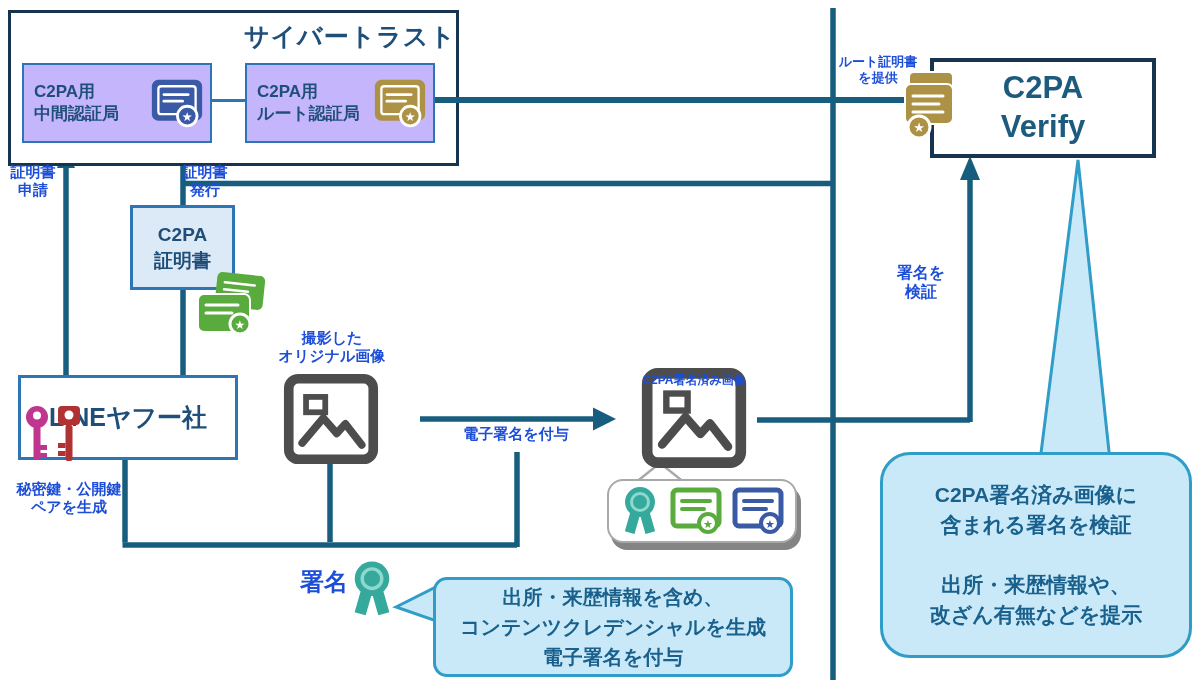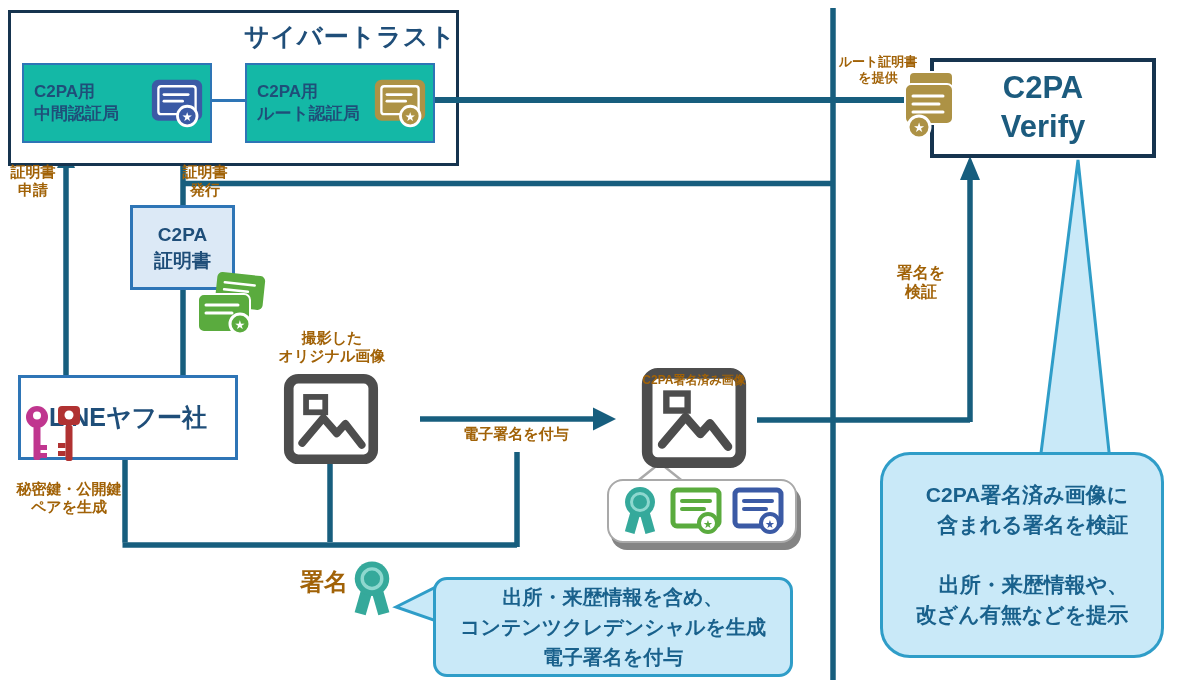--- a/index.html
+++ b/index.html
@@ -6,33 +6,33 @@
   #stage{position:relative;width:1200px;height:680px;background:#ffffff;
          font-family:"Liberation Sans",sans-serif;overflow:hidden;}
   .abs{position:absolute;}
   svg{display:block;}
   
   #wires{position:absolute;left:0;top:0;z-index:1;}
   
   .group-box{position:absolute;background:#fff;border:3px solid #16344F;z-index:2;}
   .group-title{position:absolute;left:0;right:0;top:7px;text-align:right;
                font-size:25px;font-weight:bold;color:#1F4E79;letter-spacing:1px;}
-  .sub-box{position:absolute;background:#14b8a6;border:2px solid #2E75B6;
+  .sub-box{position:absolute;background:#c4b5fd;border:2px solid #2E75B6;
            display:flex;align-items:center;gap:4px;padding:0 6px 0 10px;box-sizing:border-box;}
   .sub-box .txt{flex:1;font-size:17px;font-weight:600;color:#1F4E79;line-height:1.3;white-space:pre-line;}
   .plain-box{position:absolute;background:#fff;border:3px solid #2E75B6;display:flex;
              align-items:center;justify-content:center;z-index:2;box-sizing:border-box;}
   .lite-box{position:absolute;background:#DCE9F6;border:3px solid #2E75B6;display:flex;
             align-items:center;justify-content:center;z-index:2;box-sizing:border-box;
             text-align:center;white-space:pre-line;font-size:19px;font-weight:600;color:#1F4E79;line-height:1.35;}
   .verify-box{position:absolute;background:#fff;border:4px solid #16344F;display:flex;
               align-items:center;justify-content:center;z-index:4;box-sizing:border-box;
               text-align:center;white-space:pre-line;font-size:31px;font-weight:600;color:#1C5B7E;line-height:1.25;}
   
-  .label{position:absolute;color:#a16207;font-weight:bold;font-size:15px;line-height:1.2;
+  .label{position:absolute;color:#1d4ed8;font-weight:bold;font-size:15px;line-height:1.2;
          text-align:center;white-space:pre-line;z-index:4;}
   
   .callout{position:absolute;background:#C9E9F8;border:3.5px solid #2F9DC8;z-index:4;
            display:flex;align-items:center;justify-content:center;text-align:center;
            white-space:pre-line;color:#19618C;font-weight:600;box-sizing:border-box;}
   
   .h-wire{position:absolute;background:#175E7E;z-index:3;}
   .icon{position:absolute;z-index:6;}
   .pill{position:absolute;background:#fff;border:2.5px solid #A9A9A9;border-radius:16px;
         box-shadow:4px 7px 0 rgba(110,110,110,.85);display:flex;align-items:center;
@@ -223,21 +223,21 @@
     <rect x="22" y="24" width="10" height="24" fill="#35A99B" transform="rotate(-16 27 36)"></rect>
     <circle cx="20" cy="17" r="15" fill="#35A99B"></circle>
     <circle cx="20" cy="17" r="8.5" fill="none" stroke="#8ED8CF" stroke-width="3"></circle>
   </svg>
 
   <div class="callout" style="left:433px;top:577px;width:360px;height:100px;border-radius:14px;font-size:20px;line-height:1.5;">
     <span>出所・来歴情報を含め、
 コンテンツクレデンシャルを生成
 電子署名を付与</span>
   </div>
-  <div class="callout" style="left:880px;top:452px;width:284px;height:206px;border-radius:30px;font-size:21px;line-height:1.42;text-align:right;">
+  <div class="callout" style="left:880px;top:452px;width:312px;height:206px;border-radius:30px;font-size:21px;line-height:1.42;">
     <span>C2PA署名済み画像に
 含まれる署名を検証
 
 出所・来歴情報や、
 改ざん有無などを提示</span>
   </div>
 
 </div>
 
 </body></html>

